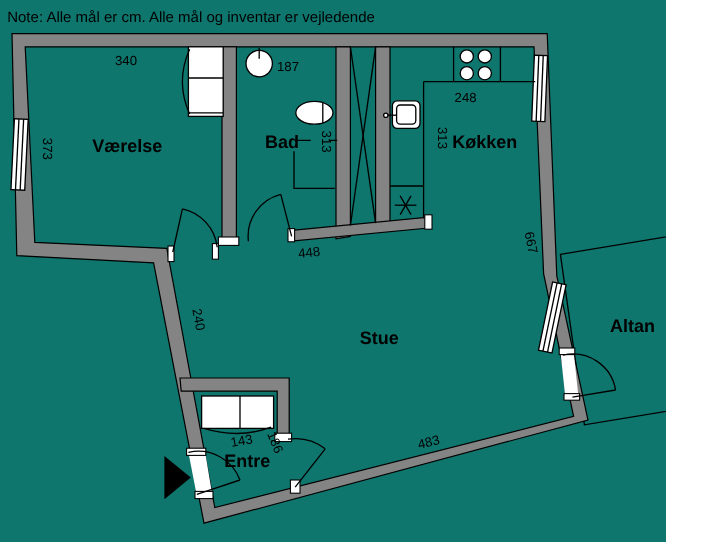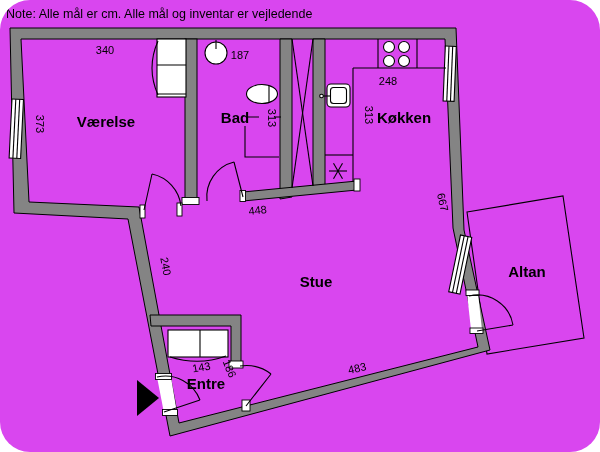--- a/index.html
+++ b/index.html
@@ -1,16 +1,16 @@
 <!DOCTYPE html>
 <html><head>
 <meta charset="utf-8">
 <style>
   html,body{margin:0;padding:0;background:#ffffff;}
-  .page{width:600px;height:452px;position:relative;background:#d946ef;overflow:hidden;border-radius:30px;}
+  .page{width:555px;height:452px;position:relative;background:#0f766e;overflow:hidden;}
   svg{display:block;font-family:"Liberation Sans",sans-serif;}
   .wall{fill:#848484;stroke:#000000;stroke-width:1;}
   .cap{fill:#ffffff;stroke:#000000;stroke-width:0.9;}
   .thin{fill:none;stroke:#000000;stroke-width:1.1;}
   .fix{fill:#ffffff;stroke:#000000;stroke-width:1.1;}
   .gap{fill:#ffffff;stroke:none;}
   .room-label{font-size:15px;font-weight:bold;fill:#000;text-anchor:middle;}
   .dim{font-size:11px;fill:#000;text-anchor:middle;}
   .note{font-size:12.5px;fill:#000;}
 </style>

